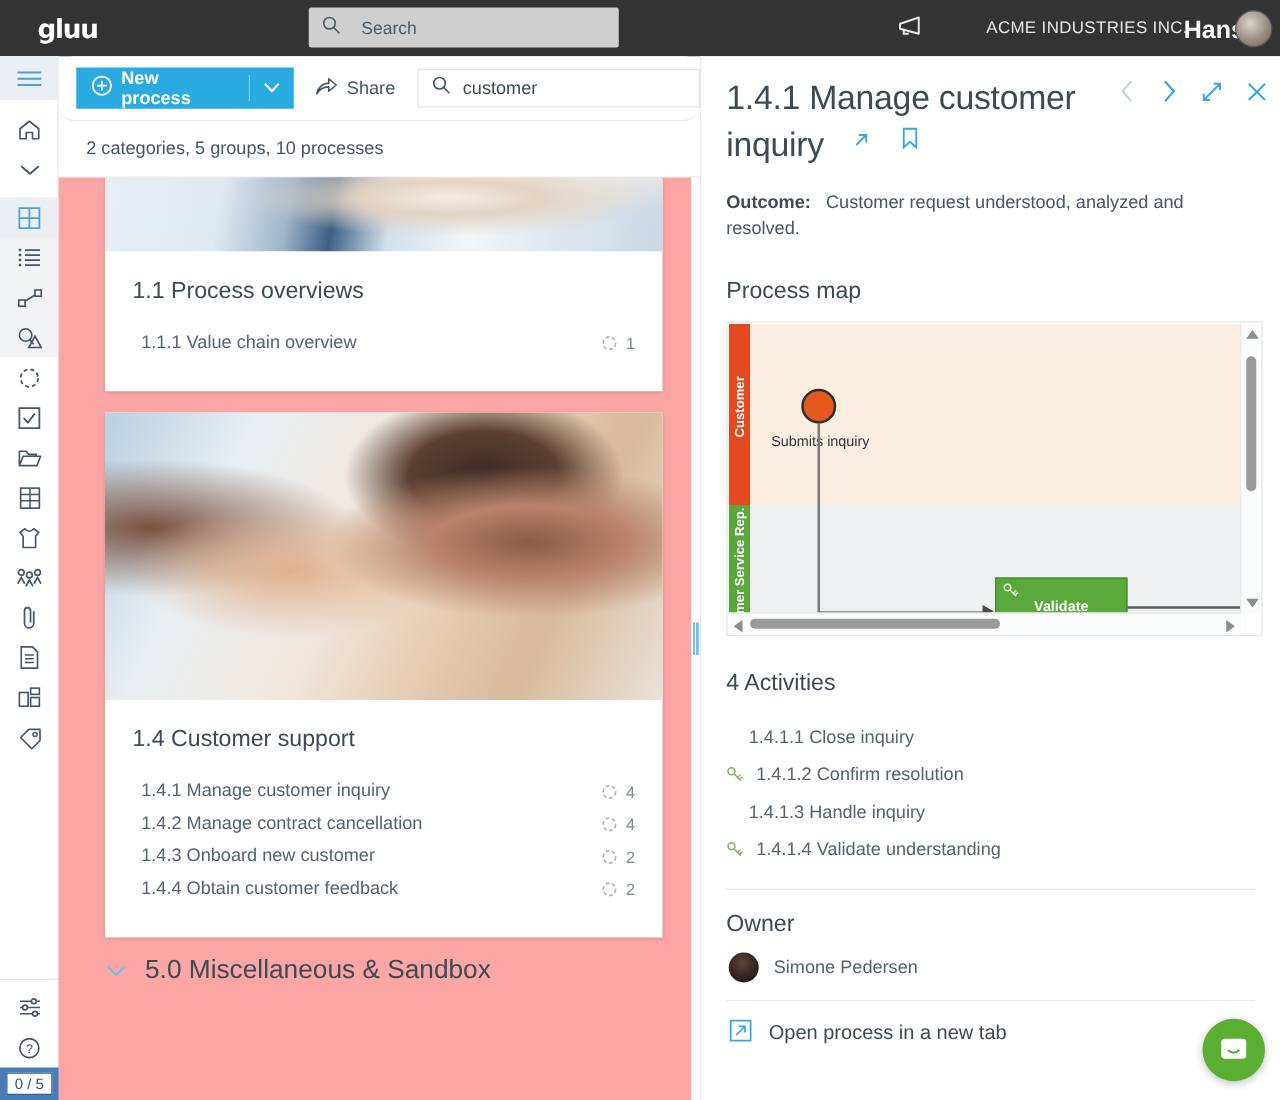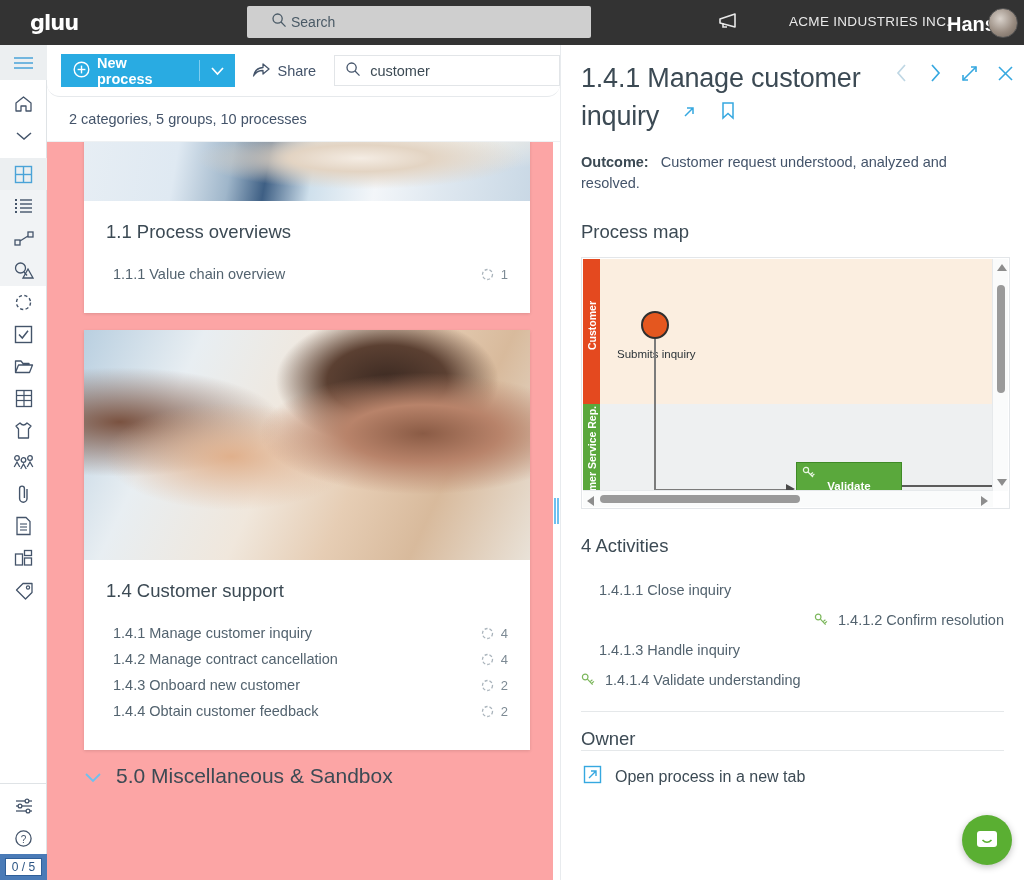--- a/index.html
+++ b/index.html
@@ -15,23 +15,23 @@
   .topbar {
     position: absolute; top: 0; left: 0; width: 1024px; height: 45px;
     background: #333333; display: flex; align-items: center;
   }
   .logo {
     width: 130px; padding-left: 30px;
     color: #ffffff; font-size: 21px; font-weight: bold;
     letter-spacing: -1px; font-family: "DejaVu Sans", sans-serif;
   }
   .topsearch {
-    position: absolute; left: 247px; top: 6px; width: 344px; height: 32px;
+    position: absolute; left: 247px; top: 6px; width: 248px; height: 32px;
     background: #cfcfcf; border-radius: 2px;
-    display: flex; align-items: center; padding-left: 24px; gap: 4px;
+    display: flex; align-items: center; padding-left: 10px; gap: 16px;
   }
   .topsearch .ph { color: #4a5a66; font-size: 14px; }
   .mega { position: absolute; left: 718px; top: 12px; color: #e8e8e8; }
   .company {
     position: absolute; left: 789px; top: 14px;
     color: #e9e9e9; font-size: 13.5px; letter-spacing: .3px;
   }
   .username {
     position: absolute; left: 947px; top: 13px;
     color: #ffffff; font-size: 20px; font-weight: bold;
@@ -650,46 +650,50 @@
           <div class="thumb"></div>
           <div class="tri tri-rt"></div>
         </div>
       </div>
 
       <div class="sec-title">4 Activities</div>
       <div class="act-list">
         <div class="act-row noic">
           <span>1.4.1.1 Close inquiry</span>
         </div>
-        <div class="act-row" style="padding-left:0;justify-content:flex-end;">
-          <span class="ic">
-            <svg width="15" height="14" viewBox="0 0 15 14">
-                <circle cx="4.2" cy="4" r="2.8" fill="none" stroke="#7cb75c" stroke-width="1.2"></circle>
-                <path d="M6.4 6.2 L11.6 11.6 M9.4 8.4 L11.4 6.8 M11 10 L13 8.4" fill="none" stroke="#7cb75c" stroke-width="1.2"></path>
-              </svg>
-          </span>
-          <span>1.4.1.2 Confirm resolution</span>
-        </div>
-        <div class="act-row noic">
-          <span>1.4.1.3 Handle inquiry</span>
-        </div>
         <div class="act-row" style="padding-left:0;">
           <span class="ic">
             <svg width="15" height="14" viewBox="0 0 15 14">
                 <circle cx="4.2" cy="4" r="2.8" fill="none" stroke="#7cb75c" stroke-width="1.2"></circle>
                 <path d="M6.4 6.2 L11.6 11.6 M9.4 8.4 L11.4 6.8 M11 10 L13 8.4" fill="none" stroke="#7cb75c" stroke-width="1.2"></path>
               </svg>
           </span>
+          <span>1.4.1.2 Confirm resolution</span>
+        </div>
+        <div class="act-row noic">
+          <span>1.4.1.3 Handle inquiry</span>
+        </div>
+        <div class="act-row" style="padding-left:0;">
+          <span class="ic">
+            <svg width="15" height="14" viewBox="0 0 15 14">
+                <circle cx="4.2" cy="4" r="2.8" fill="none" stroke="#7cb75c" stroke-width="1.2"></circle>
+                <path d="M6.4 6.2 L11.6 11.6 M9.4 8.4 L11.4 6.8 M11 10 L13 8.4" fill="none" stroke="#7cb75c" stroke-width="1.2"></path>
+              </svg>
+          </span>
           <span>1.4.1.4 Validate understanding</span>
         </div>
       </div>
 
       <div class="divider"></div>
 
       <div class="sec-title" style="margin-top:16px;">Owner</div>
+      <div class="owner-row">
+        <span class="owner-av"></span>
+        <span class="owner-name">Simone Pedersen</span>
+      </div>
 
       <div class="divider" style="margin-top:0;"></div>
 
       <div class="openlink">
         <span>
           <svg width="19" height="19" viewBox="0 0 19 19">
               <rect x="1.5" y="1.5" width="16" height="16" fill="none" stroke="#36a8e0" stroke-width="1.4"></rect>
               <path d="M6 13 L13 6 M8 6 L13 6 L13 11" fill="none" stroke="#36a8e0" stroke-width="1.4"></path>
             </svg>
         </span>

